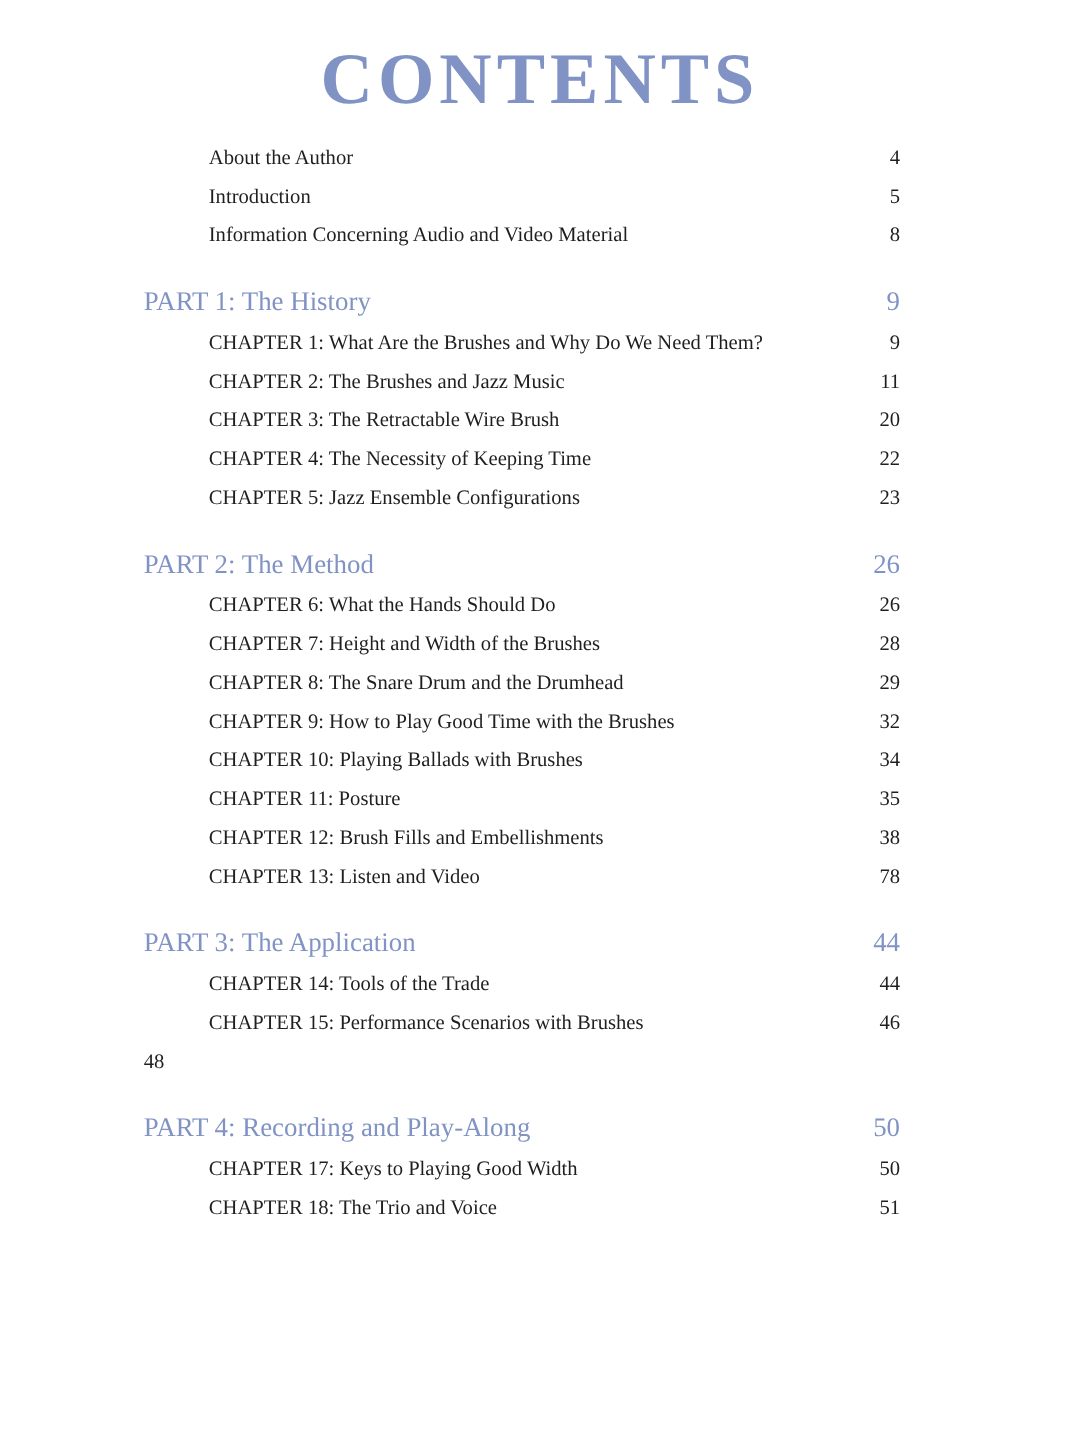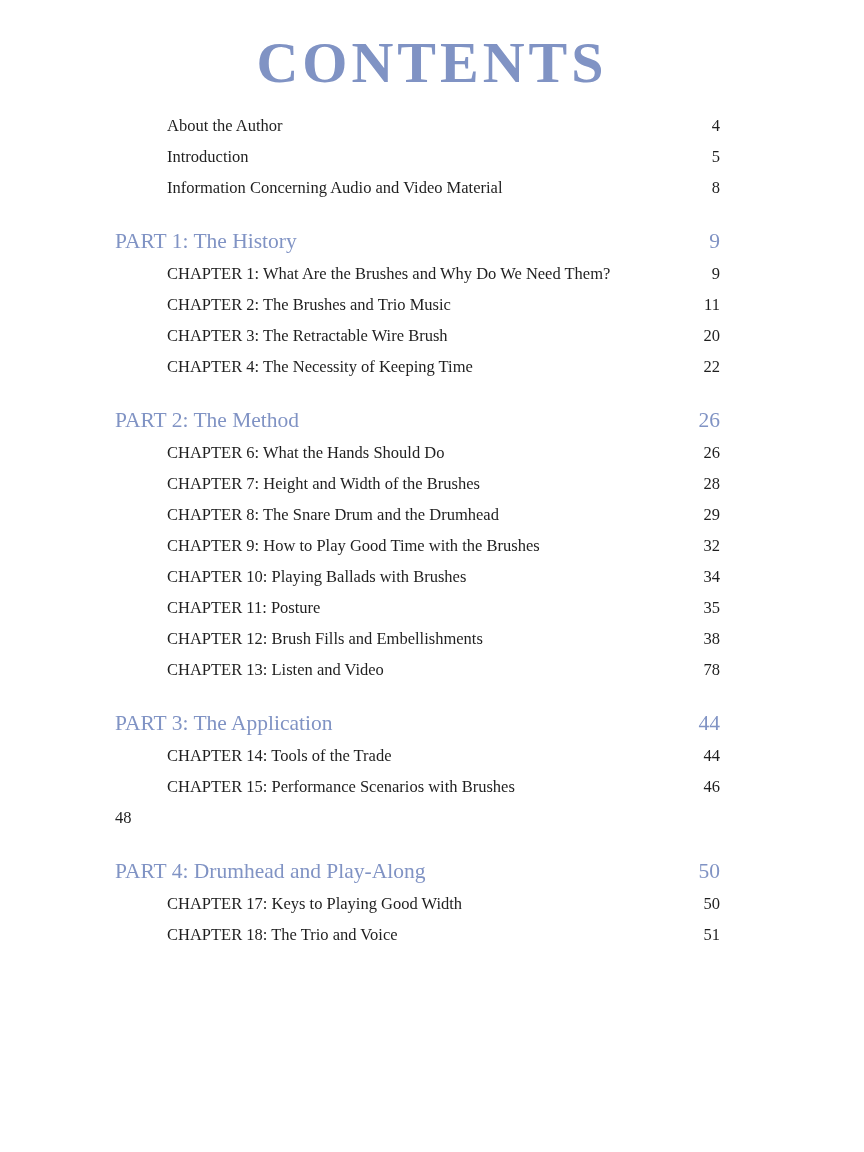--- a/index.html
+++ b/index.html
@@ -89,30 +89,34 @@
     <div class="part-heading">
       <span class="label">PART 1: The History</span>
       <span class="pagenum">9</span>
     </div>
     <div class="chapter-list">
             <div class="row chapter-row">
     <span class="label">CHAPTER 1: What Are the Brushes and Why Do We Need Them?</span>
     <span class="pagenum">9</span>
   </div>
             <div class="row chapter-row">
-    <span class="label">CHAPTER 2: The Brushes and Trio Music</span>
+    <span class="label">CHAPTER 2: The Brushes and Jazz Music</span>
     <span class="pagenum">11</span>
   </div>
             <div class="row chapter-row">
     <span class="label">CHAPTER 3: The Retractable Wire Brush</span>
     <span class="pagenum">20</span>
   </div>
             <div class="row chapter-row">
     <span class="label">CHAPTER 4: The Necessity of Keeping Time</span>
     <span class="pagenum">22</span>
+  </div>
+            <div class="row chapter-row">
+    <span class="label">CHAPTER 5: Jazz Ensemble Configurations</span>
+    <span class="pagenum">23</span>
   </div>
           </div>
   </section>
         <section class="part">
     <div class="part-heading">
       <span class="label">PART 2: The Method</span>
       <span class="pagenum">26</span>
     </div>
     <div class="chapter-list">
             <div class="row chapter-row">
@@ -163,21 +167,21 @@
     <span class="label">CHAPTER 15: Performance Scenarios with Brushes</span>
     <span class="pagenum">46</span>
   </div>
             <div class="row chapter-row">
     <span class="pagenum">48</span>
   </div>
           </div>
   </section>
         <section class="part">
     <div class="part-heading">
-      <span class="label">PART 4: Drumhead and Play-Along</span>
+      <span class="label">PART 4: Recording and Play-Along</span>
       <span class="pagenum">50</span>
     </div>
     <div class="chapter-list">
             <div class="row chapter-row">
     <span class="label">CHAPTER 17: Keys to Playing Good Width</span>
     <span class="pagenum">50</span>
   </div>
             <div class="row chapter-row">
     <span class="label">CHAPTER 18: The Trio and Voice</span>
     <span class="pagenum">51</span>

